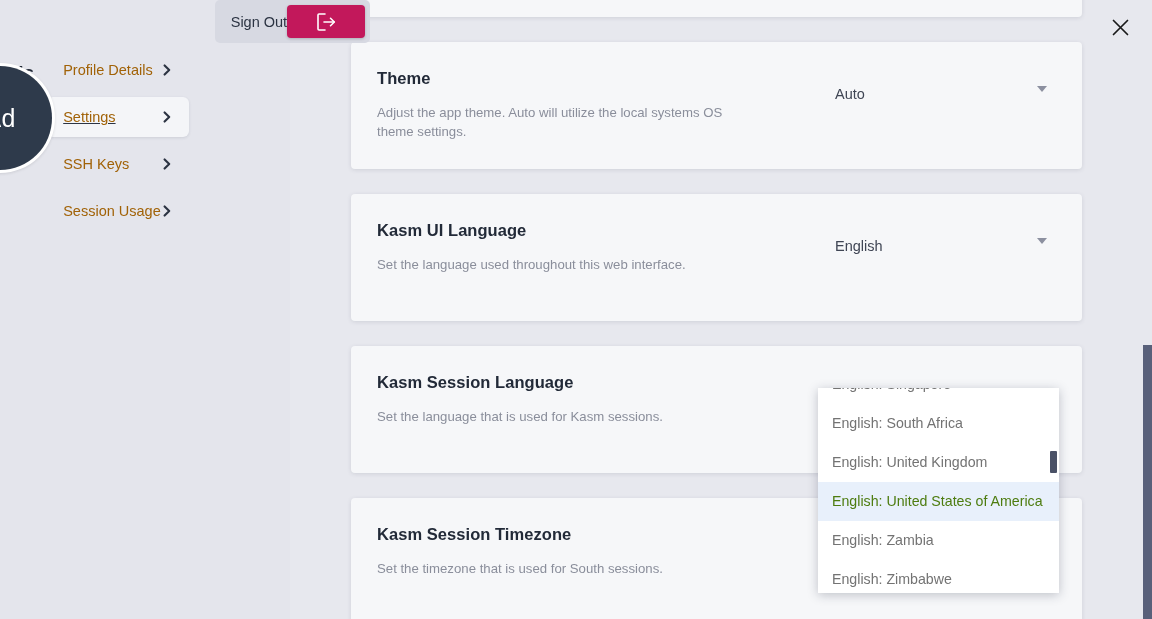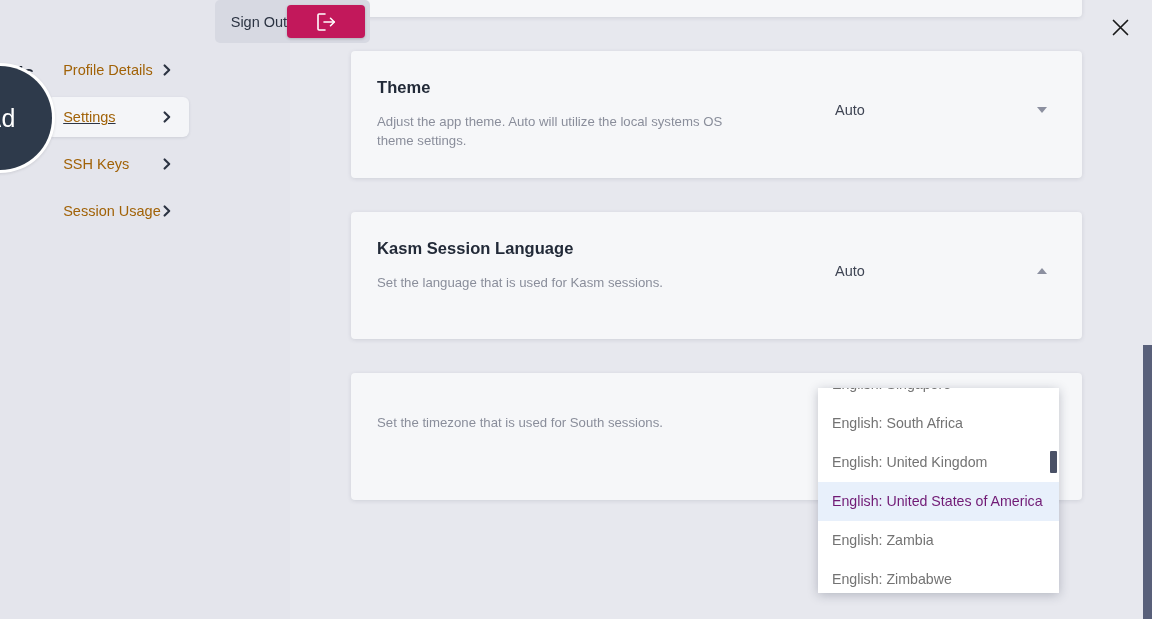--- a/index.html
+++ b/index.html
@@ -183,21 +183,21 @@
     position: absolute;
     left: 61px;
     top: -110px;
     width: 731px;
   }
 
   .card {
     background: #f6f7f9;
     border-radius: 4px;
     box-shadow: 0 1px 4px rgba(45,55,75,0.13);
-    margin-bottom: 34px;
+    margin-bottom: 25px;
     padding: 26px 26px 26px 26px;
     display: flex;
     align-items: flex-start;
     min-height: 127px;
     position: relative;
   }
 
   .card-text {
     width: 430px;
     flex: none;
@@ -222,21 +222,20 @@
   .card-control {
     position: absolute;
     left: 484px;
     top: 44px;
     width: 222px;
   }
 
   .select {
     height: 30px;
     display: flex;
-    align-items: center;
     justify-content: space-between;
     cursor: pointer;
     padding: 0 10px 0 0;
   }
 
   .select .value {
     font-size: 14.5px;
     color: #3f4554;
   }
 
@@ -272,21 +271,21 @@
     padding: 9px 16px 9px 14px;
     font-size: 14.2px;
     color: #737373;
     line-height: 1.48;
     cursor: pointer;
     min-height: 37px;
   }
 
   .dd-item.selected {
     background: #e8f0fb;
-    color: #701a75;
+    color: #4d7c0f;
   }
 
   .dd-scrollbar {
     position: absolute;
     right: 2px;
     top: 0;
     width: 7px;
     height: 205px;
     z-index: 41;
   }
@@ -409,36 +408,49 @@
         <div class="card-desc">Adjust the app theme. Auto will utilize the local systems OS theme settings.</div>
       </div>
       <div class="card-control">
         <div class="select">
           <span class="value">Auto</span>
           <span class="caret down"></span>
         </div>
       </div>
     </section>
 
+    <section class="card">
+      <div class="card-text">
+        <div class="card-title">Kasm UI Language</div>
+        <div class="card-desc">Set the language used throughout this web interface.</div>
+      </div>
+      <div class="card-control">
+        <div class="select">
+          <span class="value">English</span>
+          <span class="caret down"></span>
+        </div>
+      </div>
+    </section>
 
     <section class="card">
       <div class="card-text">
         <div class="card-title">Kasm Session Language</div>
         <div class="card-desc">Set the language that is used for Kasm sessions.</div>
       </div>
       <div class="card-control">
         <div class="select">
           <span class="value">Auto</span>
           <span class="caret up"></span>
         </div>
       </div>
     </section>
 
     <section class="card">
       <div class="card-text">
+        <div class="card-title">Kasm Session Timezone</div>
         <div class="card-desc">Set the timezone that is used for South sessions.</div>
       </div>
     </section>
 
   </div>
 </main>
 
 <div class="dropdown">
   <div class="dd-list">
     <div class="dd-item">English: Singapore</div>

